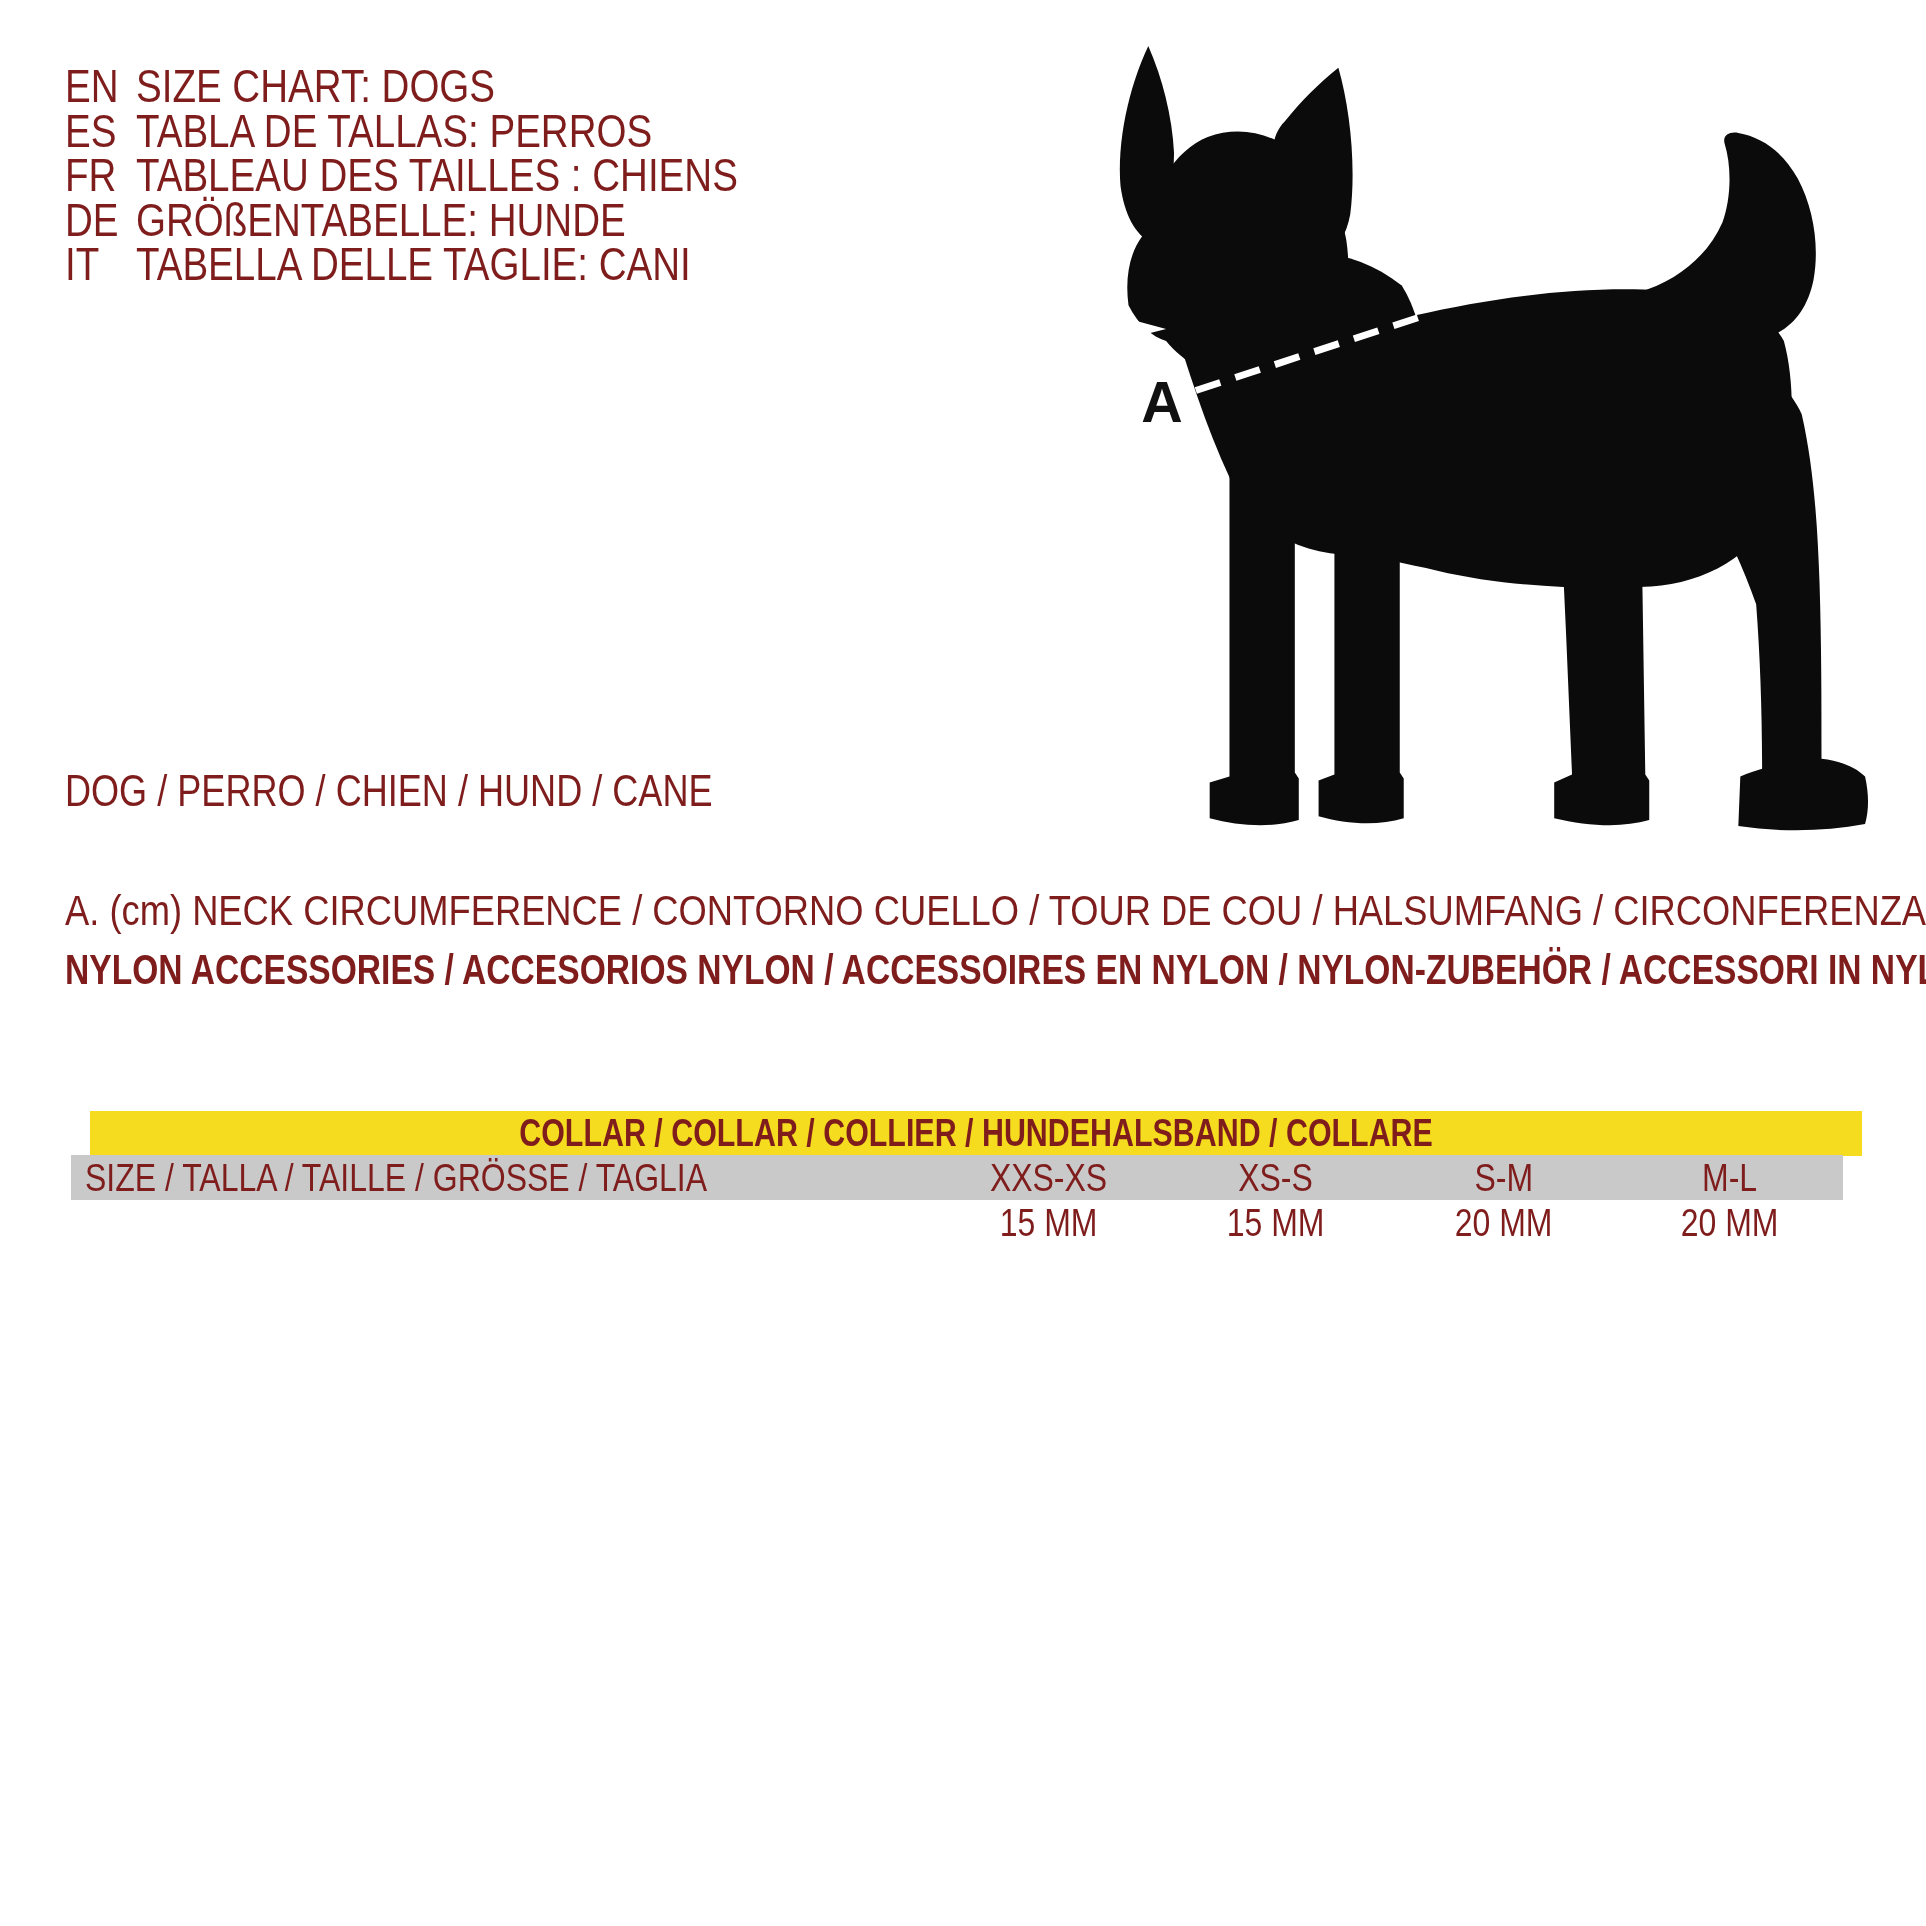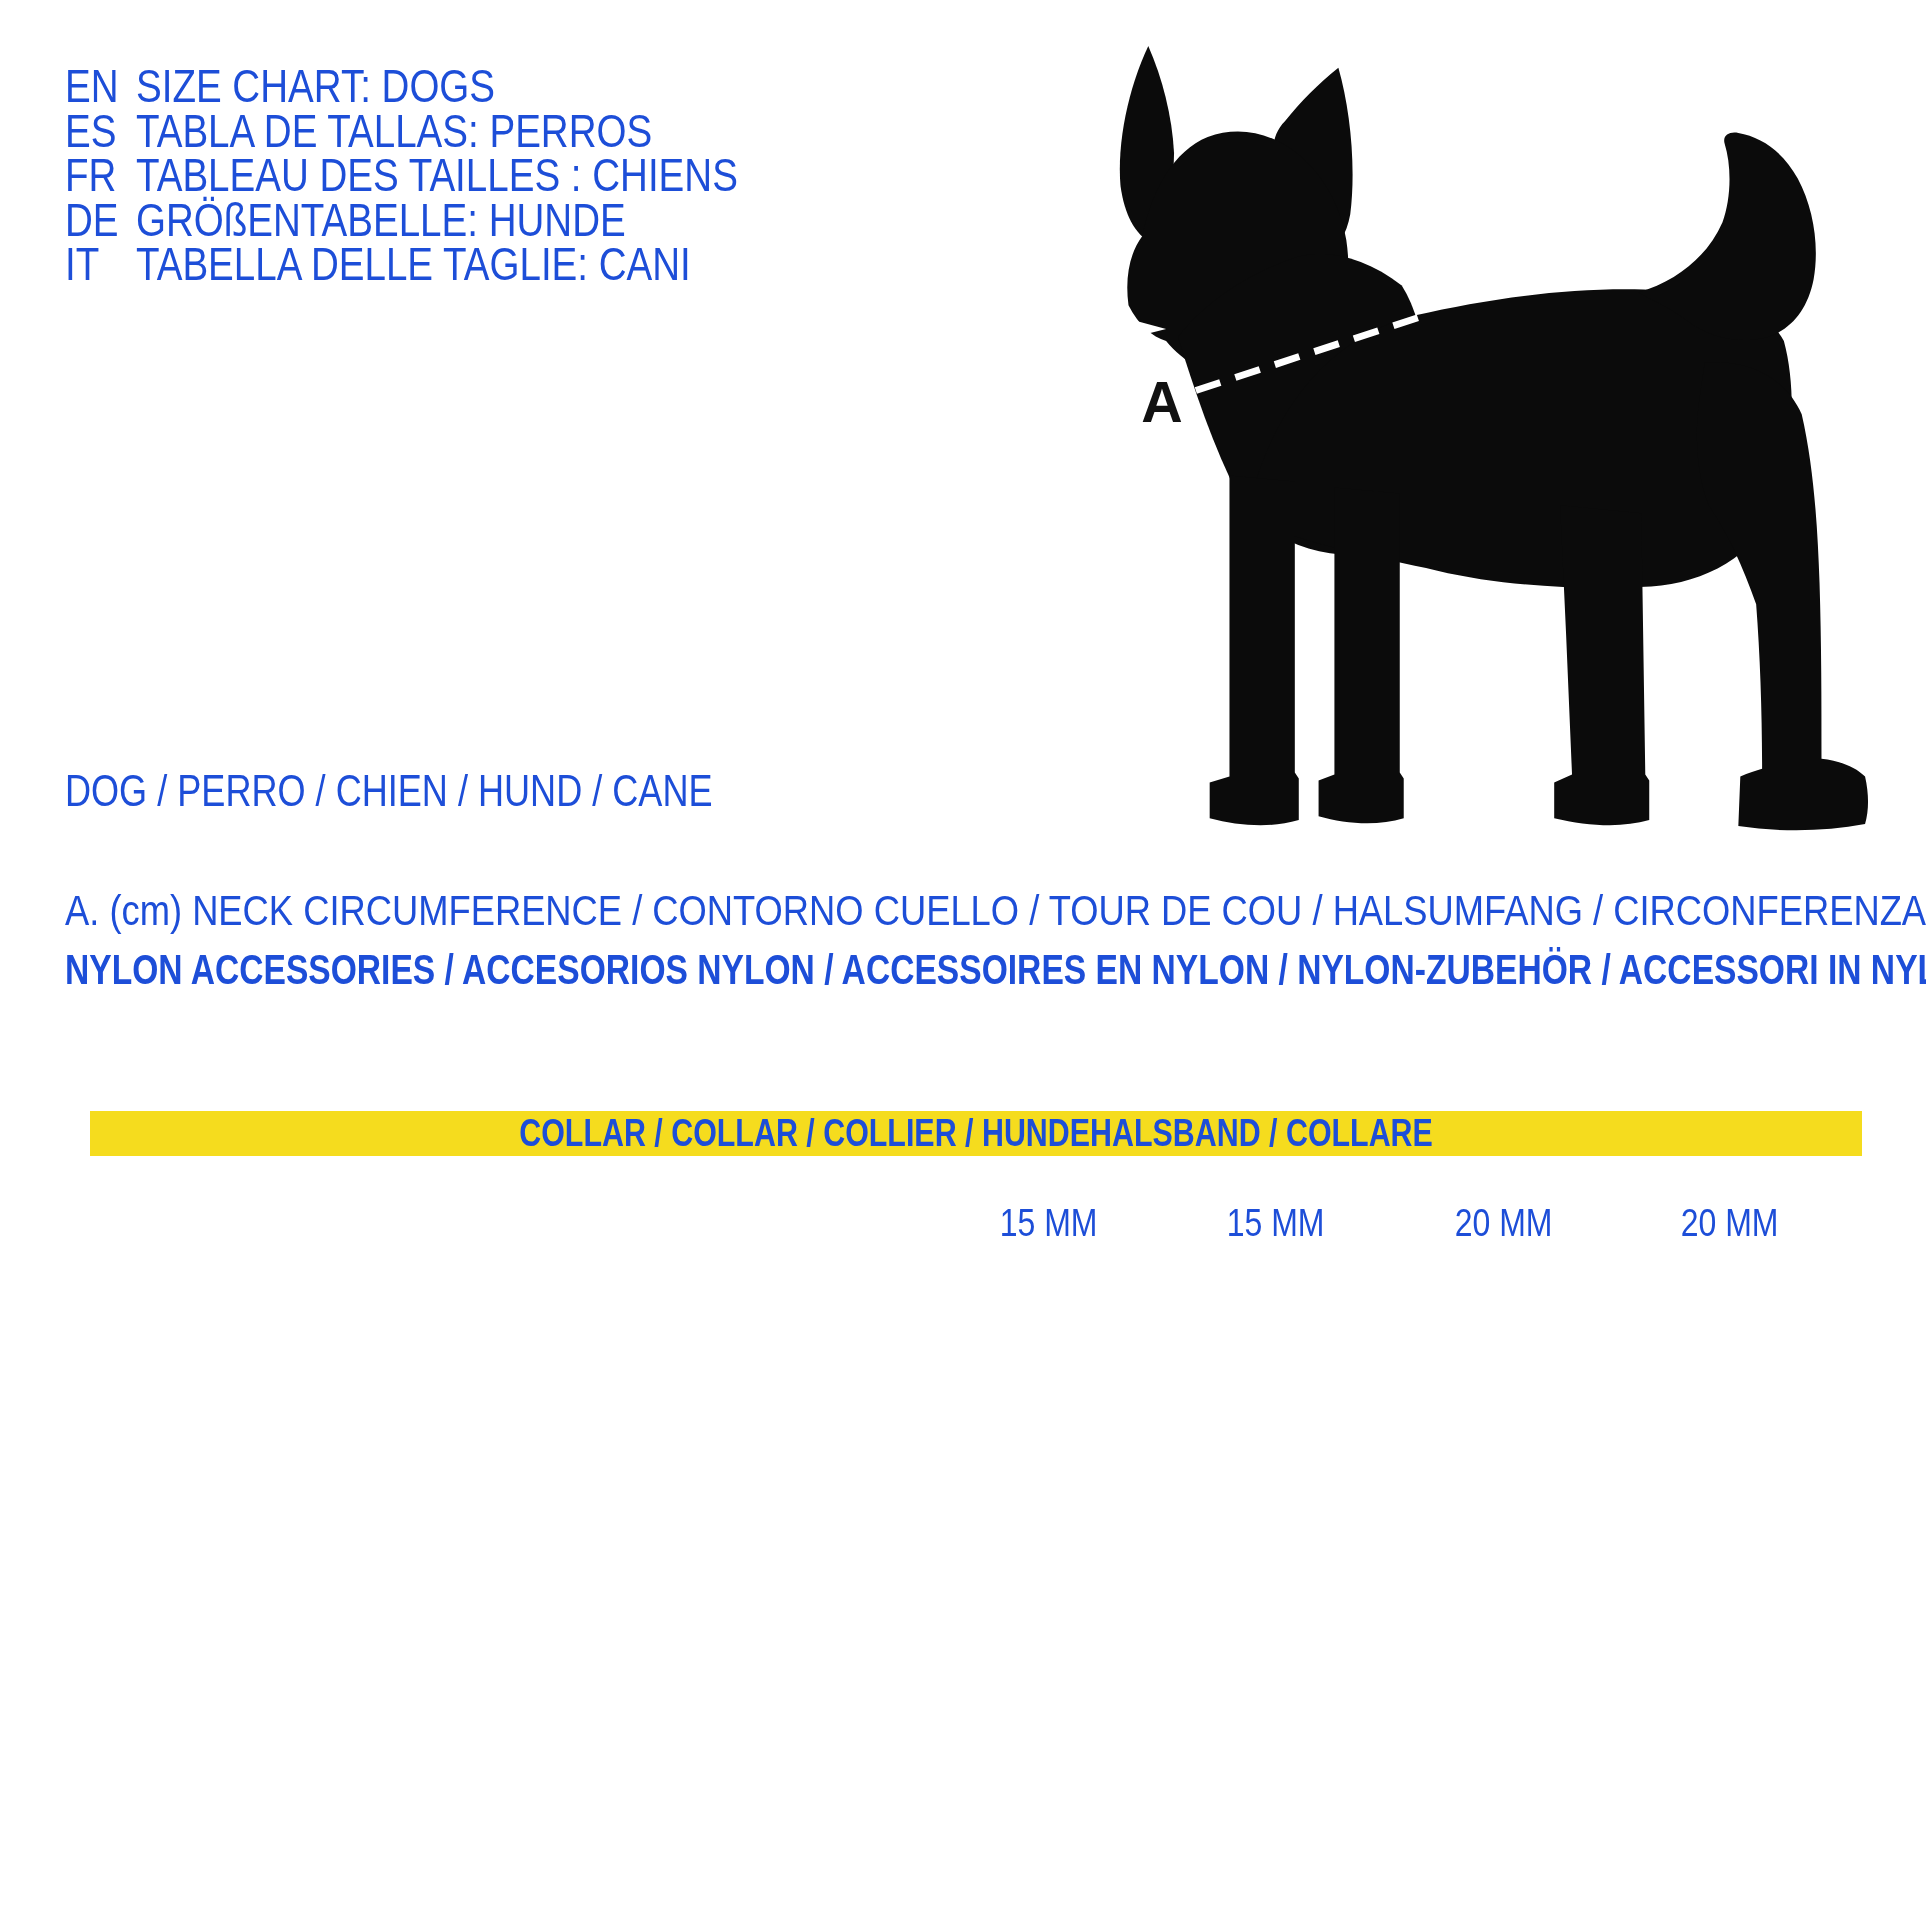--- a/index.html
+++ b/index.html
@@ -2,21 +2,21 @@
 <html><head>
 <meta charset="utf-8">
 <style>
   html,body{margin:0;padding:0;background:#ffffff;}
   #page{
     position:relative;
     width:1927px;height:1927px;
     background:#ffffff;
     overflow:hidden;
     font-family:"Liberation Sans", sans-serif;
-    color:#1d4ed8;
+    color:#7f1d1d;
   }
   .abs{position:absolute;white-space:nowrap;}
   .sq{display:inline-block;transform:scaleX(0.82);transform-origin:left center;}
   .sqB{display:inline-block;transform:scaleX(0.865);transform-origin:left center;}
   .sqC{display:inline-block;transform:scaleX(0.80);transform-origin:left center;}
   .ctr{transform-origin:center center;}
   
   .lang-row{position:absolute;left:0;height:45px;line-height:45px;font-size:47px;}
   .lang-code{position:absolute;left:0;top:0;}
   .lang-title{position:absolute;left:71px;top:0;}
@@ -103,20 +103,27 @@
   </div>
 
   <div class="abs note-bold" style="left:65px;top:947px;">
     <span class="sqC">NYLON ACCESSORIES / ACCESORIOS NYLON / ACCESSOIRES EN NYLON / NYLON-ZUBEHÖR / ACCESSORI IN NYLON</span>
   </div>
 
   <div class="t-row t-head" style="top:1111px;margin-left:19px;">
     <span class="sqC ctr">COLLAR / COLLAR / COLLIER / HUNDEHALSBAND / COLLARE</span>
   </div>
 
+  <div class="t-row bg-gray" style="top:1155px;">
+    <span class="t-label"><span class="sq">SIZE / TALLA / TAILLE / GRÖSSE / TAGLIA</span></span>
+    <span class="t-val v0"><span class="sq">XXS-XS</span></span>
+    <span class="t-val v1"><span class="sq">XS-S</span></span>
+    <span class="t-val v2"><span class="sq">S-M</span></span>
+    <span class="t-val v3"><span class="sq">M-L</span></span>
+  </div>
 
   <div class="t-row" style="top:1200px;">
     <span class="t-val v0"><span class="sq">15 MM</span></span>
     <span class="t-val v1"><span class="sq">15 MM</span></span>
     <span class="t-val v2"><span class="sq">20 MM</span></span>
     <span class="t-val v3"><span class="sq">20 MM</span></span>
   </div>
 
 
 </div>

